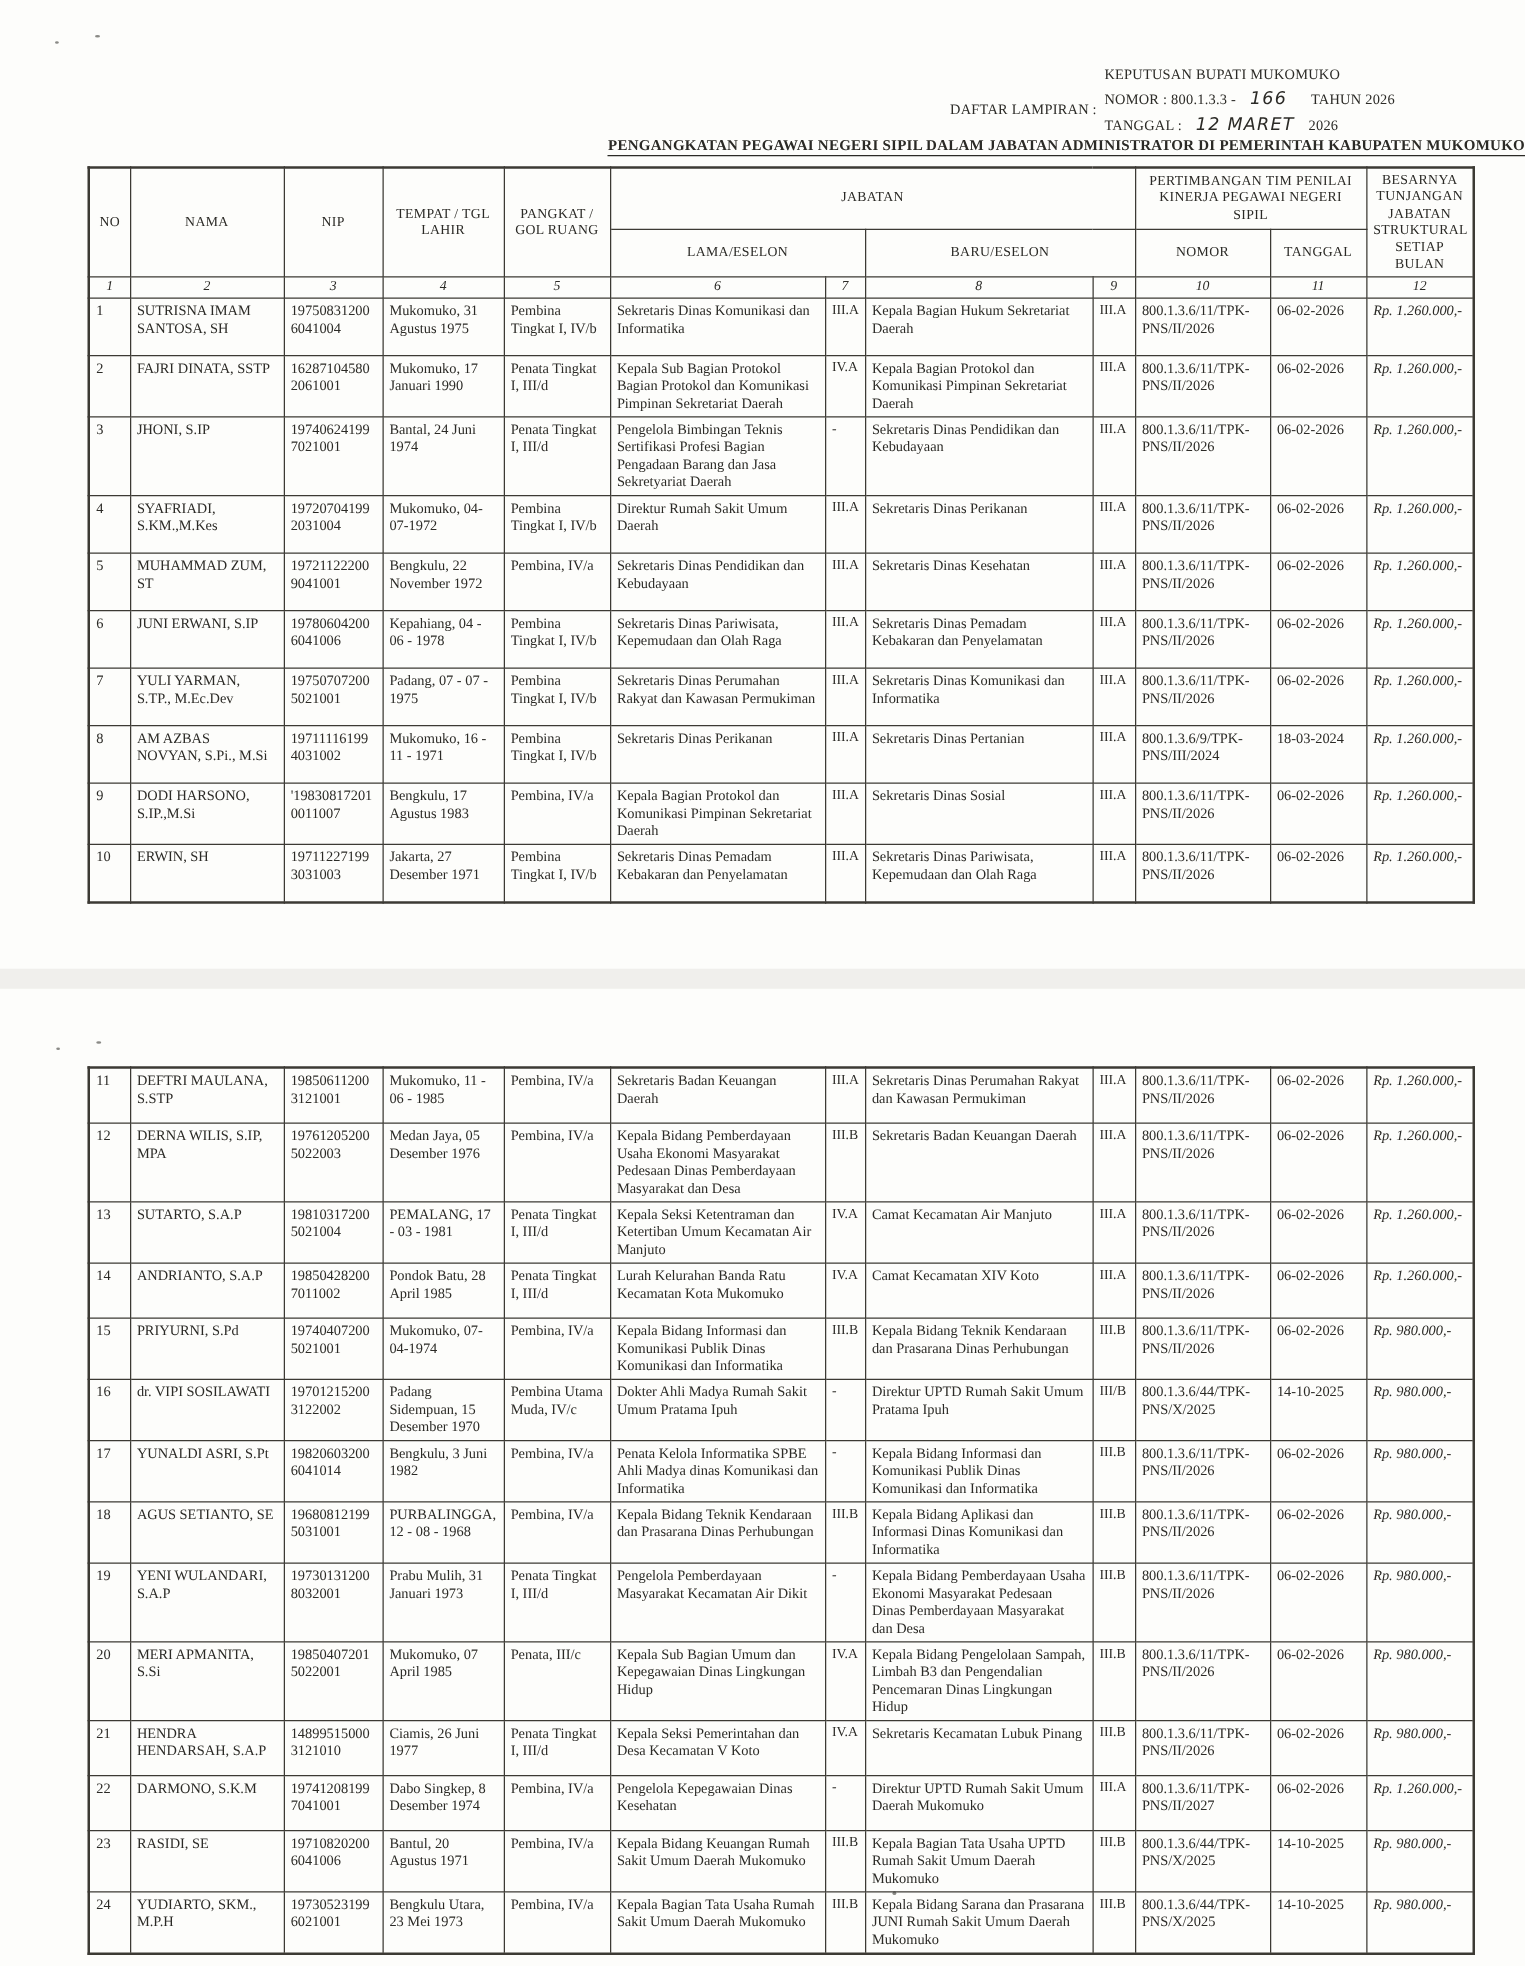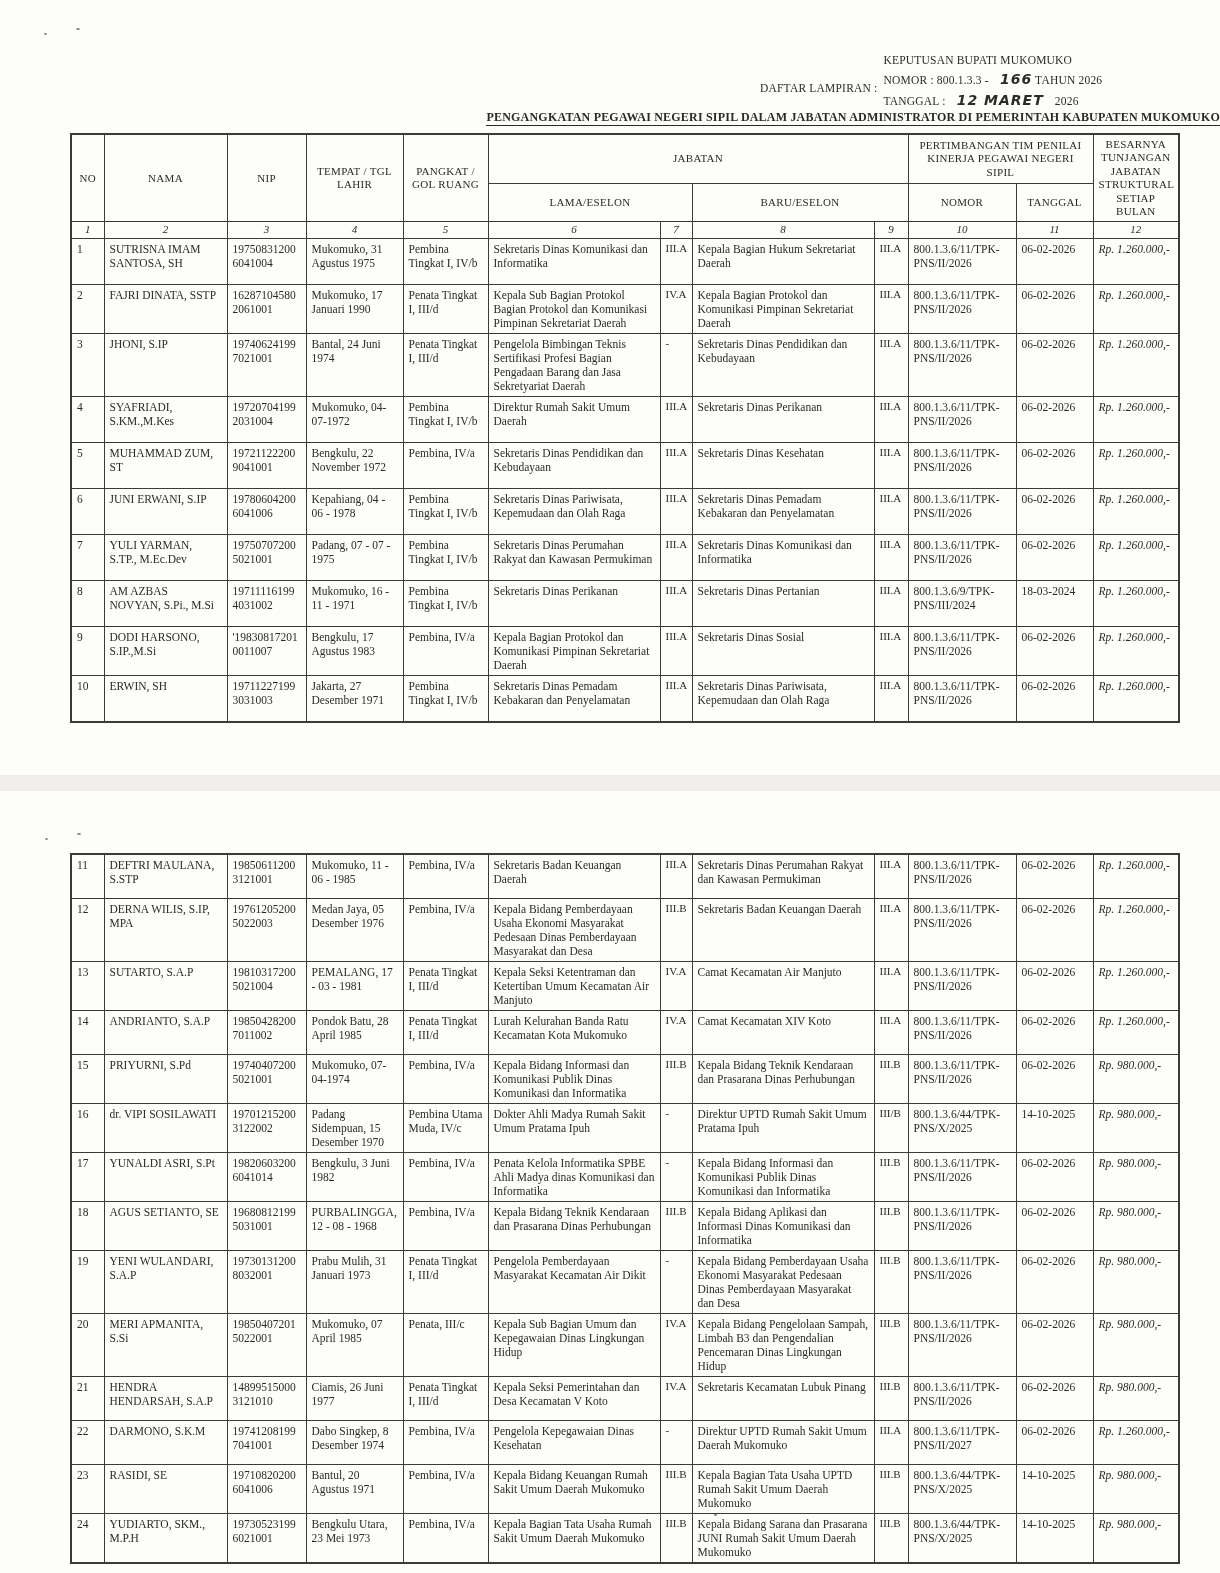--- a/index.html
+++ b/index.html
@@ -14,23 +14,23 @@
 
   
   .letterhead {
     position:absolute; left:760px; top:52px;
     font-size:11.5px; line-height:1.5; display:flex; letter-spacing:0.2px;
   }
   .letterhead .lh-label { margin-right:6px; white-space:nowrap;margin-top:28px; }
   .letterhead .lines div { white-space:nowrap; }
   .hand {
     font-family:"DejaVu Sans", sans-serif;
-    font-style:italic; font-weight:bold; font-size:14px; letter-spacing:1px;
-  }
-  .gap-l { }
+    font-style:italic; font-weight:normal; font-size:14px; letter-spacing:1px;
+  }
+  .gap-l { margin-left:16px; }
   .gap-s { margin-left:8px; }
 
   
   .title { position:absolute; top:107px; left:0; width:100%; text-align:right; }
   .title span {
     font-size:12px; font-weight:bold; letter-spacing:0.2px;
     border-bottom:1px solid #2b2a26; padding-bottom:1px;
   }
 
   

